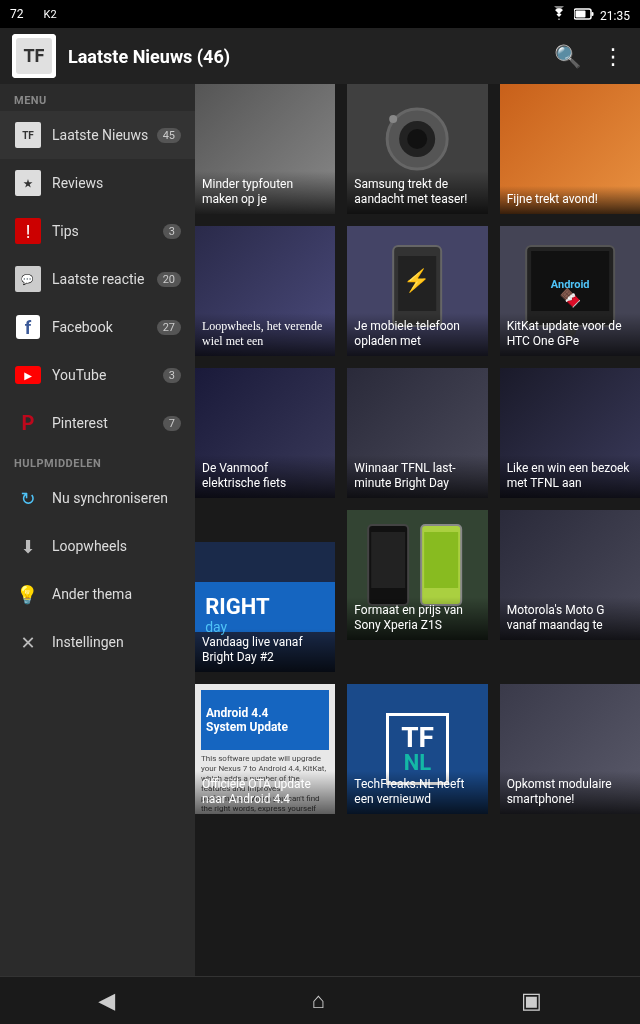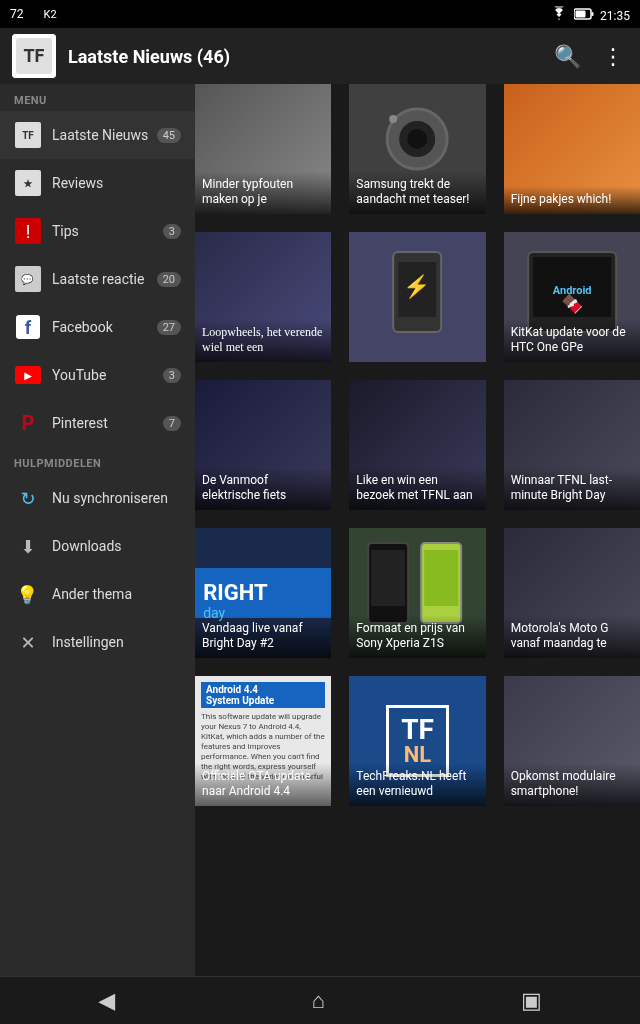--- a/index.html
+++ b/index.html
@@ -113,21 +113,21 @@
 
     
     #content-area {
       flex: 1;
       overflow-y: auto;
       background: #1a1a1a;
     }
     .grid {
       display: grid;
       grid-template-columns: repeat(3, 1fr);
-      gap: 18px;
+      gap: 12px;
     }
     .grid-item {
       position: relative;
       height: 130px;
       overflow: hidden;
       cursor: pointer;
       background: #333;
     }
     .grid-item .caption {
       position: absolute;
@@ -161,21 +161,21 @@
     
     .gb1 { background: linear-gradient(135deg, #555 0%, #888 100%); }
     .gb2 { background: linear-gradient(135deg, #3a3a3a 0%, #666 100%); }
     .gb3 { background: linear-gradient(135deg, #c05020 0%, #e08040 100%); }
     .gb4 { background: linear-gradient(135deg, #446 0%, #88a 100%); font-family: Liberation Serif, serif; }
     .gb5 { background: linear-gradient(135deg, #446 0%, #558 100%); }
     .gb6 { background: linear-gradient(135deg, #444 0%, #777 100%); }
     .gb7 { background: linear-gradient(135deg, #335 0%, #557 100%); }
     .gb8 { background: linear-gradient(135deg, #444 0%, #777 100%); }
     .gb9 { background: linear-gradient(135deg, #334 0%, #556 100%); }
-    .gb10 { background: linear-gradient(135deg, #226 0%, #44b 100%); }
+    .gb10 { background: linear-gradient(135deg, #226 0%, #44b 100%); margin-top: 32px; }
     .gb11 { background: linear-gradient(135deg, #353 0%, #575 100%); }
     .gb12 { background: linear-gradient(135deg, #334 0%, #556 100%); }
     .gb15 { background: linear-gradient(135deg, #444 0%, #666 100%); text-decoration: underline; }
 
     
     .icon-facebook { color: #3b5998; font-size: 18px; font-weight: bold; background: #fff; width: 24px; height: 24px; display: flex; align-items: center; justify-content: center; border-radius: 3px; }
     .icon-youtube { background: #ff0000; color: #fff; font-size: 10px; width: 26px; height: 18px; display: flex; align-items: center; justify-content: center; border-radius: 3px; }
     .icon-pinterest { color: #bd081c; font-size: 20px; font-weight: bold; }
     .icon-news { background: #ddd; color: #333; width: 26px; height: 26px; display: flex; align-items: center; justify-content: center; border-radius: 2px; font-size: 10px; font-weight: bold; }
     .icon-reviews { background: #ddd; color: #333; width: 26px; height: 26px; display: flex; align-items: center; justify-content: center; border-radius: 2px; font-size: 10px; font-weight: bold; }
@@ -290,21 +290,21 @@
       <div class="sidebar-icon">
         <span style="color:#4fc3f7; font-size:18px;">↻</span>
       </div>
       <span class="sidebar-item-text">Nu synchroniseren</span>
     </div>
 
     <div class="sidebar-item">
       <div class="sidebar-icon">
         <span style="color:#bbb; font-size:18px;">⬇</span>
       </div>
-      <span class="sidebar-item-text">Downloads</span>
+      <span class="sidebar-item-text">Loopwheels</span>
     </div>
 
     <div class="sidebar-item">
       <div class="sidebar-icon">
         <span style="color:#bbb; font-size:18px;">💡</span>
       </div>
       <span class="sidebar-item-text">Ander thema</span>
     </div>
 
     <div class="sidebar-item">
@@ -328,58 +328,59 @@
           <rect width="148" height="130" fill="#404040"></rect>
           <ellipse cx="74" cy="55" rx="30" ry="30" fill="#555" stroke="#666" stroke-width="3"></ellipse>
           <ellipse cx="74" cy="55" rx="18" ry="18" fill="#222"></ellipse>
           <ellipse cx="74" cy="55" rx="10" ry="10" fill="#111"></ellipse>
           <circle cx="50" cy="35" r="4" fill="#888"></circle>
         </svg>
         <div class="caption">Samsung trekt de aandacht met teaser!</div>
       </div>
 
       <div class="grid-item gb3" style="background: linear-gradient(135deg, #c8601a 0%, #e89040 100%);">
-        <div class="caption">Fijne pakjes which!</div>
+        <div class="caption">Fijne trekt avond!</div>
       </div>
 
       <div class="grid-item gb4" style="background: linear-gradient(135deg, #2a2a4a 0%, #4a4a7a 100%);">
         <div class="caption">Loopwheels, het verende wiel met een</div>
       </div>
 
       <div class="grid-item gb5" style="background: linear-gradient(135deg, #3a3a5a 0%, #5a5a8a 100%);">
         <svg width="100%" height="100%" viewBox="0 0 148 130" preserveAspectRatio="xMidYMid slice" style="position:absolute;top:0;left:0;">
           <rect width="148" height="130" fill="#444466"></rect>
           <rect x="50" y="20" width="48" height="80" rx="5" fill="#333" stroke="#666" stroke-width="2"></rect>
           <rect x="55" y="30" width="38" height="55" fill="#222"></rect>
           <text x="74" y="62" text-anchor="middle" font-size="22" fill="#4fc3f7">⚡</text>
         </svg>
+        <div class="caption">Je mobiele telefoon opladen met</div>
       </div>
 
       <div class="grid-item gb6" style="background: linear-gradient(135deg, #3a3a4a 0%, #666677 100%);">
         <svg width="100%" height="100%" viewBox="0 0 148 130" preserveAspectRatio="xMidYMid slice" style="position:absolute;top:0;left:0;">
           <rect width="148" height="130" fill="#444455"></rect>
           <rect x="30" y="20" width="88" height="80" rx="5" fill="#222" stroke="#555" stroke-width="2"></rect>
           <rect x="35" y="25" width="78" height="60" fill="#111"></rect>
           <circle cx="74" cy="105" r="6" fill="#444"></circle>
           <text x="74" y="62" text-anchor="middle" font-size="11" fill="#4fc3f7" font-weight="bold">Android</text>
           <text x="74" y="78" text-anchor="middle" font-size="18" fill="#ff5722">🍫</text>
         </svg>
         <div class="caption">KitKat update voor de HTC One GPe</div>
       </div>
 
       <div class="grid-item gb7" style="background: linear-gradient(135deg, #1a1a3a 0%, #3a3a5a 100%); padding-left: 8px;">
         <div class="caption">De Vanmoof elektrische fiets</div>
       </div>
 
+      <div class="grid-item gb8" style="background: linear-gradient(135deg, #2a2a3a 0%, #4a4a5a 100%);">
+        <div class="caption">Winnaar TFNL last-minute Bright Day</div>
+      </div>
+
       <div class="grid-item gb9" style="background: linear-gradient(135deg, #1a1a2a 0%, #3a3a5a 100%);">
         <div class="caption">Like en win een bezoek met TFNL aan</div>
-      </div>
-
-      <div class="grid-item gb8" style="background: linear-gradient(135deg, #2a2a3a 0%, #4a4a5a 100%);">
-        <div class="caption">Winnaar TFNL last-minute Bright Day</div>
       </div>
 
       <div class="grid-item gb10">
         <svg width="100%" height="100%" viewBox="0 0 148 130" preserveAspectRatio="xMidYMid slice" style="position:absolute;top:0;left:0;">
           <rect width="148" height="130" fill="#1a2a4a"></rect>
           <rect x="0" y="40" width="148" height="50" fill="#1565c0"></rect>
           <text x="14" y="72" font-size="22" font-weight="bold" fill="#fff">RIGHT</text>
           <text x="14" y="90" font-size="14" fill="#4fc3f7">day</text>
         </svg>
         <div class="caption">Vandaag live vanaf Bright Day #2</div>
@@ -395,31 +396,31 @@
         </svg>
         <div class="caption">Formaat en prijs van Sony Xperia Z1S</div>
       </div>
 
       <div class="grid-item gb12" style="background: linear-gradient(135deg, #2a2a3a 0%, #4a4a5a 100%);">
         <div class="caption">Motorola's Moto G vanaf maandag te</div>
       </div>
 
       <div class="grid-item" style="background:#e8e8e8; height:130px; overflow:hidden;">
         <div style="padding:6px; height:100%; overflow:hidden;">
-          <div style="background:#1565c0; color:#fff; font-size:10px; padding:2px 5px; margin-bottom:4px; font-weight:bold;">Android 4.4<br>System Update</div>
+          <div style="background:#1565c0; color:#fff; font-size:12px; padding:16px 5px; margin-bottom:4px; font-weight:bold;">Android 4.4<br>System Update</div>
           <div style="color:#444; font-size:8px; line-height:1.25; overflow:hidden; max-height:72px;">This software update will upgrade your Nexus 7 to Android 4.4, KitKat, which adds a number of the features and improves performance. When you can't find the right words, express yourself with more of the variety of colorful emoji on the Google keyboard. More information and release...</div>
         </div>
         <div class="caption" style="background: linear-gradient(transparent, rgba(0,0,0,0.6));">Officiële OTA update naar Android 4.4</div>
       </div>
 
       <div class="grid-item" style="background:#1a4a8a; height:130px;">
         <div style="width:100%;height:100%;display:flex;align-items:center;justify-content:center; position:absolute;top:0;left:0;">
           <div style="border:3px solid #fff; padding:8px 12px; text-align:center;">
             <div style="color:#fff; font-size:28px; font-weight:bold; line-height:1;">TF</div>
-            <div style="color:#fdba74; font-size:22px; font-weight:bold; line-height:1;">NL</div>
+            <div style="color:#14b8a6; font-size:22px; font-weight:bold; line-height:1;">NL</div>
           </div>
         </div>
         <div class="caption">TechFreaks.NL heeft een vernieuwd</div>
       </div>
 
       <div class="grid-item gb15" style="background: linear-gradient(135deg, #3a3a4a 0%, #5a5a6a 100%);">
         <div class="caption">Opkomst modulaire smartphone!</div>
       </div>
 
     </div>

